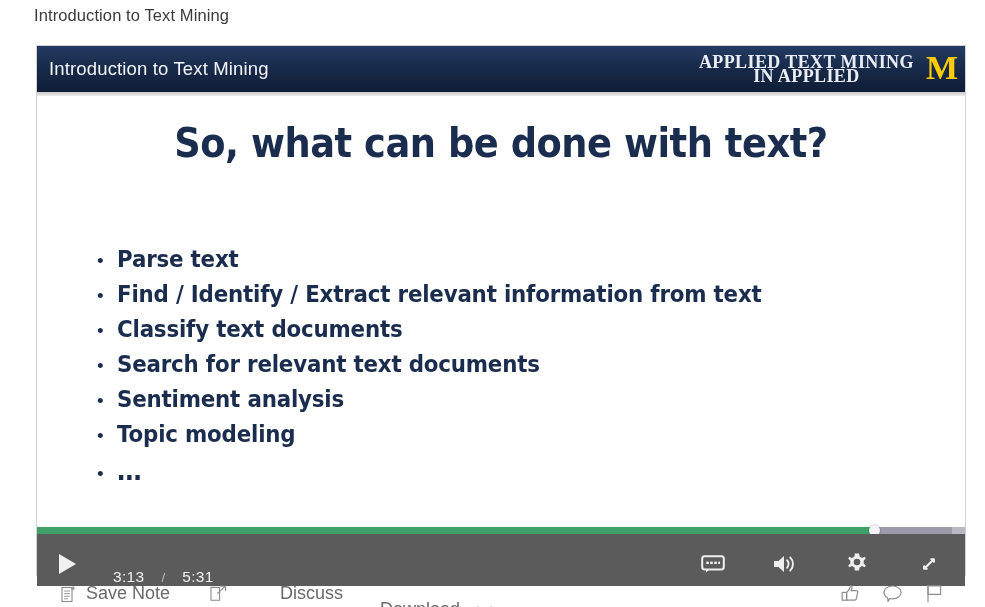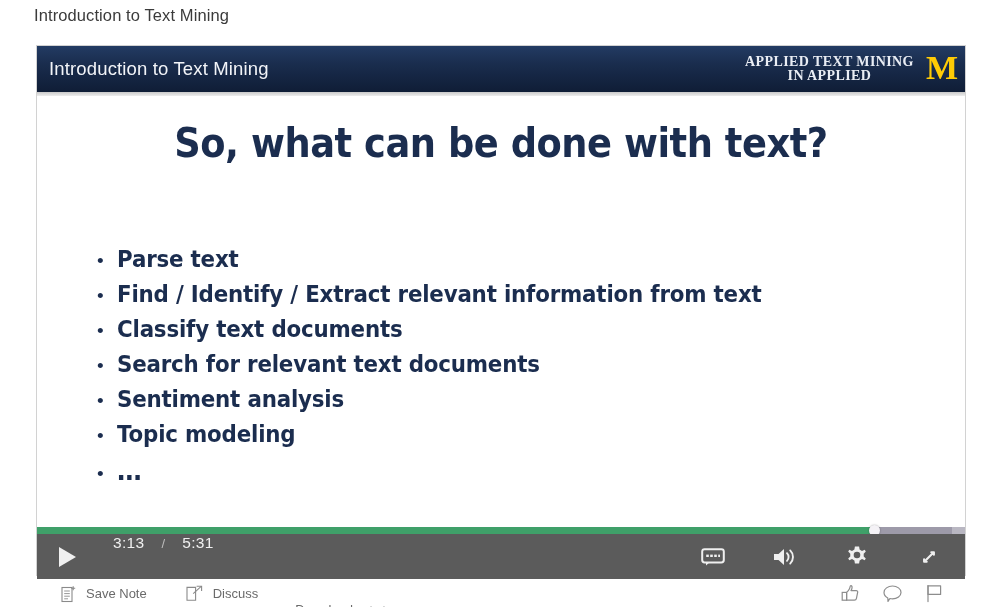--- a/index.html
+++ b/index.html
@@ -58,21 +58,21 @@
     right: 8px;
     top: 0;
     height: 46px;
     display: flex;
     align-items: center;
     gap: 12px;
   }
   #brand-text {
     font-family: "Liberation Serif", serif;
     font-weight: bold;
-    font-size: 14px;
+    font-size: 18px;
     line-height: 14px;
     color: #e9edf4;
     text-align: center;
     letter-spacing: 0.4px;
     white-space: nowrap;
   }
   #brand-logo {
     font-family: "Liberation Serif", serif;
     font-weight: bold;
     font-size: 34px;
@@ -172,24 +172,24 @@
     margin-top: -5.5px;
     margin-left: -5.5px;
     border-radius: 50%;
     background: #f4f2f6;
     box-shadow: 0 0 2px rgba(0,0,0,.35);
   }
 
   
   #control-bar {
     position: relative;
-    height: 45px;
+    height: 52px;
     background: #5b5b5b;
     display: flex;
-    align-items: flex-start;
+    align-items: flex-end;
   }
   #play-button {
     width: 58px;
     height: 45px;
     display: flex;
     align-items: center;
     justify-content: center;
     cursor: pointer;
   }
   #play-button .tri {
@@ -236,32 +236,32 @@
     width: 928px;
     height: 27px;
     display: flex;
     align-items: center;
   }
   .tool-btn {
     display: flex;
     align-items: center;
     cursor: pointer;
     color: #6a6a6a;
-    font-size: 13px;
+    font-size: 18px;
     white-space: nowrap;
   }
   .tool-btn .tool-ico {
     display: flex;
     align-items: center;
     justify-content: center;
     width: 22px;
     margin-right: 7px;
   }
   #save-note-btn { margin-left: 20px; }
-  #discuss-btn { margin-left: 37px; }
+  #discuss-btn { margin-left: 37px; gap: 44px; }
   #download-btn { margin-left: 37px; margin-top: 32px; }
   #download-chevron { margin-left: 16px; cursor: pointer; display:flex; align-items:center; }
   #toolbar-right {
     margin-left: auto;
     display: flex;
     align-items: center;
     gap: 21px;
     padding-right: 20px;
   }
   .react-ico { cursor: pointer; display: flex; align-items: center; justify-content: center; }

